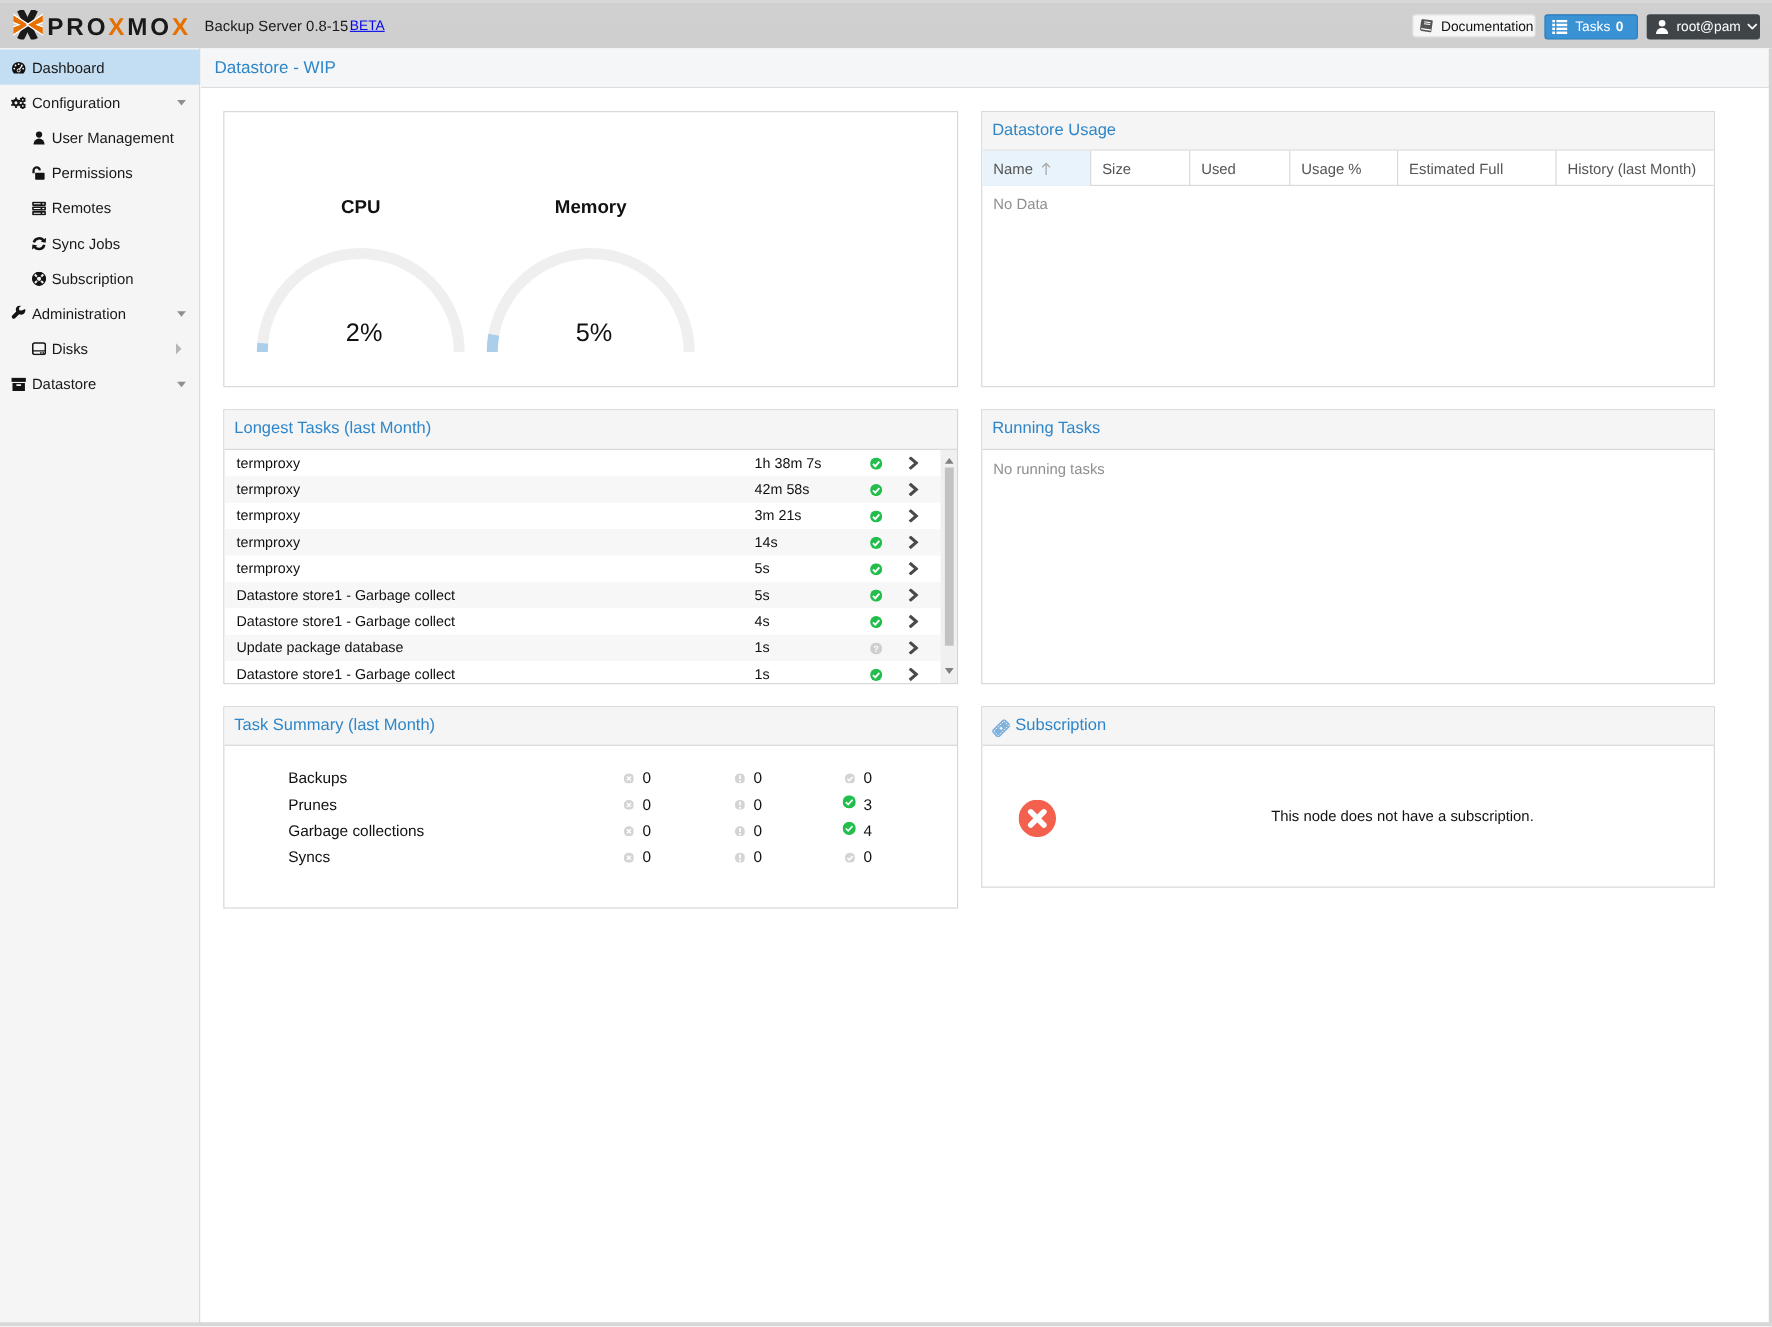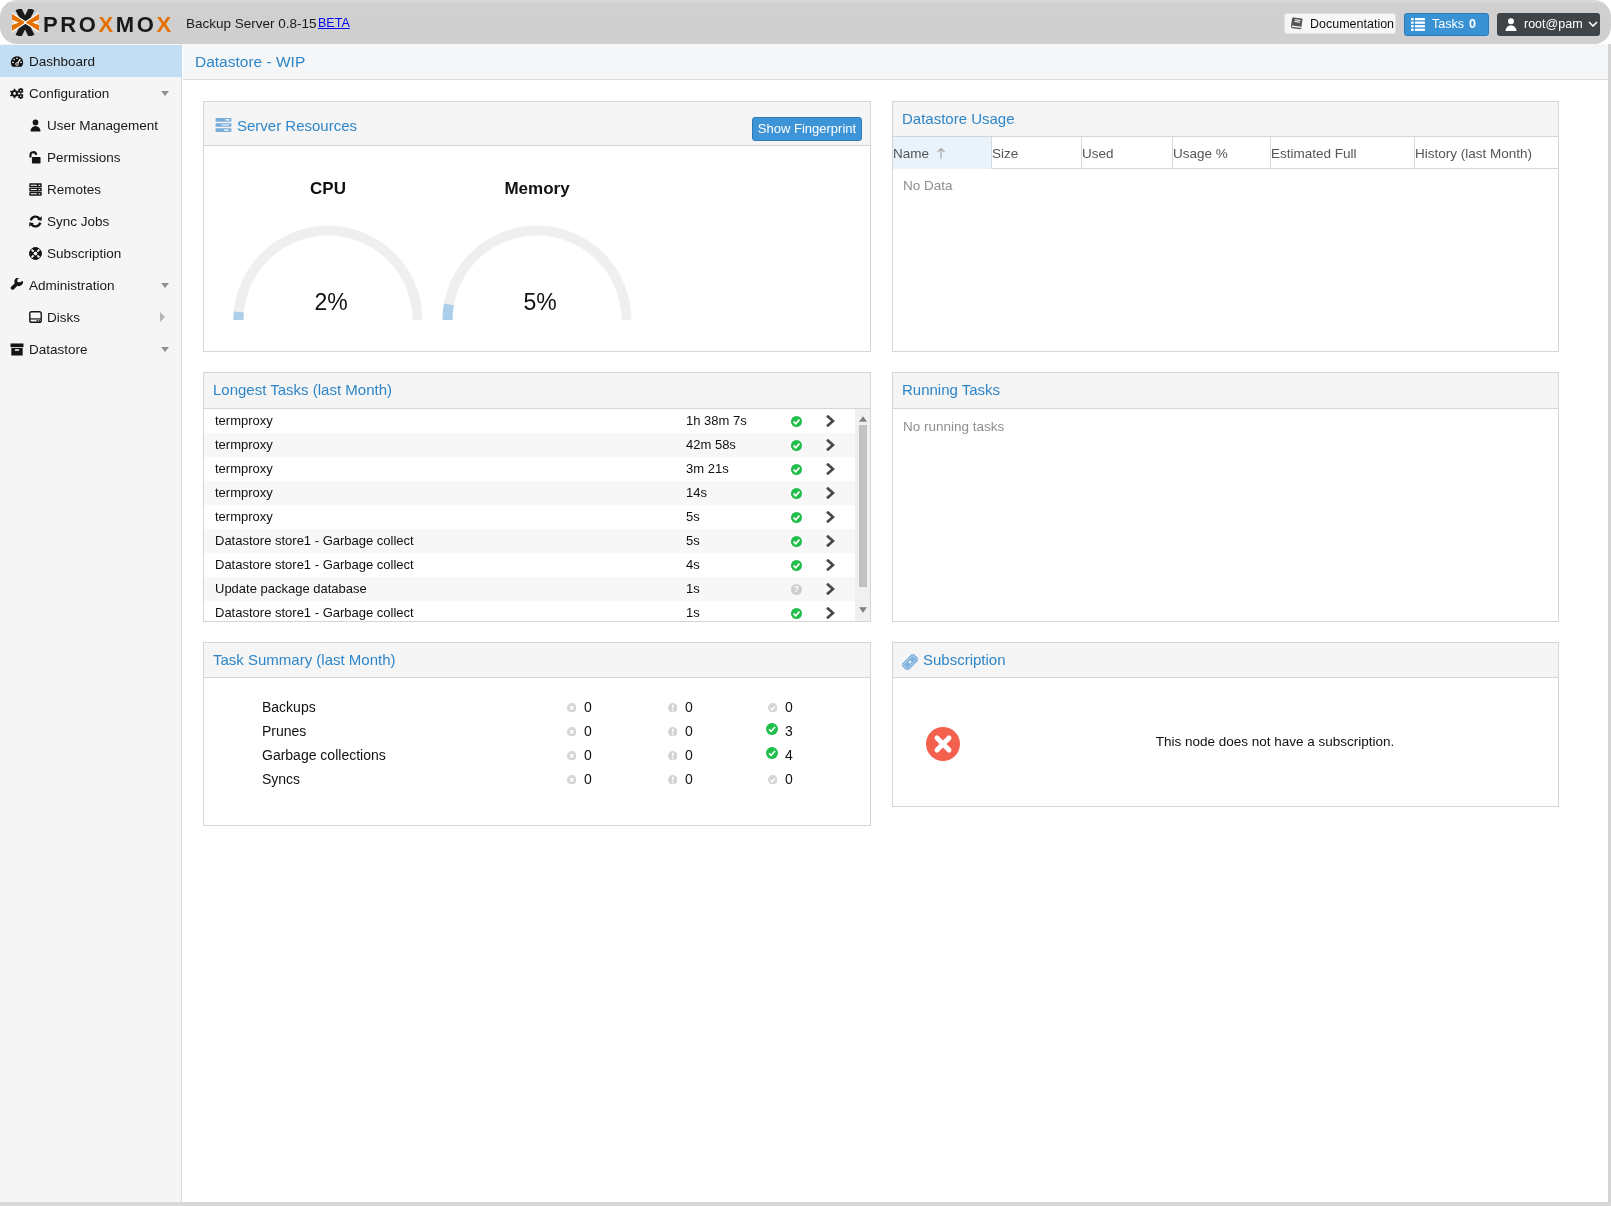--- a/index.html
+++ b/index.html
@@ -1,21 +1,21 @@
 <!DOCTYPE html>
 <html><head>
 <meta charset="utf-8">
 <style>
 * { margin:0; padding:0; box-sizing:border-box; }
 html,body { width:1611px; height:1206px; overflow:hidden; background:#fff;
   font-family:"Liberation Sans", sans-serif; position:relative; }
 .abs { position:absolute; }
 
 
-#topbar { position:absolute; left:0; top:0; width:1611px; height:44px; background:linear-gradient(#d8d8d8 0px,#d8d8d8 3px,#d0d0d0 3px,#cfcfcf 100%);border-radius:17px; }
+#topbar { position:absolute; left:0; top:0; width:1611px; height:44px; background:linear-gradient(#d8d8d8 0px,#d8d8d8 3px,#d0d0d0 3px,#cfcfcf 100%); }
 #logotext { position:absolute; left:43px; top:12px; font-size:22px; font-weight:bold; letter-spacing:2.6px; color:#191919; }
 #logotext .ox { color:#e57000; }
 #prodname { position:absolute; left:186px; top:16px; font-size:13.5px; color:#1a1a1a; }
 #beta { position:absolute; left:318px; top:16px; font-size:12.5px; color:#0206ee; text-decoration:underline; }
 .topbtn { position:absolute; top:13px; height:21px; border-radius:3px; font-size:12.5px; display:flex; align-items:center; }
 #btn-doc { left:1284px; width:112px; background:#f6f6f6; color:#111; border:1px solid #e4e4e4; padding-left:5px; }
 #btn-tasks { left:1404px; top:12.5px; width:85px; height:23px; background:#3892d4; border:1px solid #2a7ab8; color:#fff; padding-left:6px; }
 #btn-user { left:1497px; top:12.5px; width:103px; height:23px; background:#3e4447; color:#fff; padding-left:8px; }
 
 
@@ -52,21 +52,21 @@
 
 #btn-fp { position:absolute; right:8px; top:15px; width:110px; height:24px; background:#3d94d6; border:1px solid #2e7cb5; border-radius:3px; color:#fff; font-size:13px; text-align:center; line-height:22px; }
 
 
 .gcol { position:absolute; top:0; width:208px; height:205px; }
 .gtitle { position:absolute; top:33px; width:100%; text-align:center; font-size:17px; font-weight:bold; color:#111; }
 .gpct { position:absolute; top:143px; width:100%; text-align:center; font-size:23px; color:#111; margin-left:3px; }
 
 
 .duhead { position:absolute; left:0; top:35px; right:0; height:32px; background:#fff; border-bottom:1px solid #d8d8d8; font-size:13.5px; color:#555; }
-.duhead .c { position:absolute; top:0; height:32px; border-right:1px solid #d8d8d8; display:flex; align-items:center; padding-left:0; }
+.duhead .c { position:absolute; top:0; height:32px; border-right:1px solid #d8d8d8; display:flex; align-items:center; padding-left:10px; }
 .nodata { position:absolute; font-size:13.5px; color:#8f8f8f; }
 
 
 .trow { position:absolute; left:0; width:651px; height:24px; font-size:13px; color:#101010; }
 .trow.alt { background:#f7f7f7; }
 .trow .tn { position:absolute; left:11px; top:4px; }
 .trow .td { position:absolute; left:482px; top:4px; }
 .trow .st { position:absolute; left:587px; top:6px; }
 .trow .ch { position:absolute; left:621px; top:6px; }
 
@@ -263,34 +263,20 @@
       </span>
       <span class="lbl">Datastore</span>
     <span class="caret-d"></span>
   </div>
 </div>
 <div id="titlebar">
     <span>Datastore - WIP</span>
   </div>
 
 <div class="panel" id="p-sr">
-  <div class="phead">
-    <svg class="abs" style="left:11px;top:16px" width="17" height="14" viewBox="0 0 17 15">
-      <g fill="#77add8">
-        <rect x="0" y="0" width="17" height="4" rx="0.8"></rect>
-        <rect x="0" y="5.5" width="17" height="4" rx="0.8"></rect>
-        <rect x="0" y="11" width="17" height="4" rx="0.8"></rect>
-      </g>
-      <g stroke="#fff" stroke-width="1.2">
-          <path d="M10.5,2 h4.5 M6.5,7.5 h8 M9,13 h5"></path>
-        </g>
-    </svg>
-    <span class="ptitle" style="left:33px;top:15px">Server Resources</span>
-    <div id="btn-fp">Show Fingerprint</div>
-  </div>
   <div class="gcol" style="left:20px;top:44px">
       <div class="gtitle">CPU</div>
     <svg class="abs" style="left:4px;top:74px" width="200" height="100" viewBox="0 0 200 100">
       <path d="M10.5,100 A 89.5,89.5 0 0 1 189.5,100" fill="none" stroke="#efefef" stroke-width="10"></path>
       <path d="M10.5,100 A 89.5,89.5 0 0 1 10.86,92" fill="none" stroke="#abceeb" stroke-width="10"></path>
     </svg>
     <div class="gpct">2%</div>
   </div>
   <div class="gcol" style="left:229px;top:44px">
       <div class="gtitle">Memory</div>

